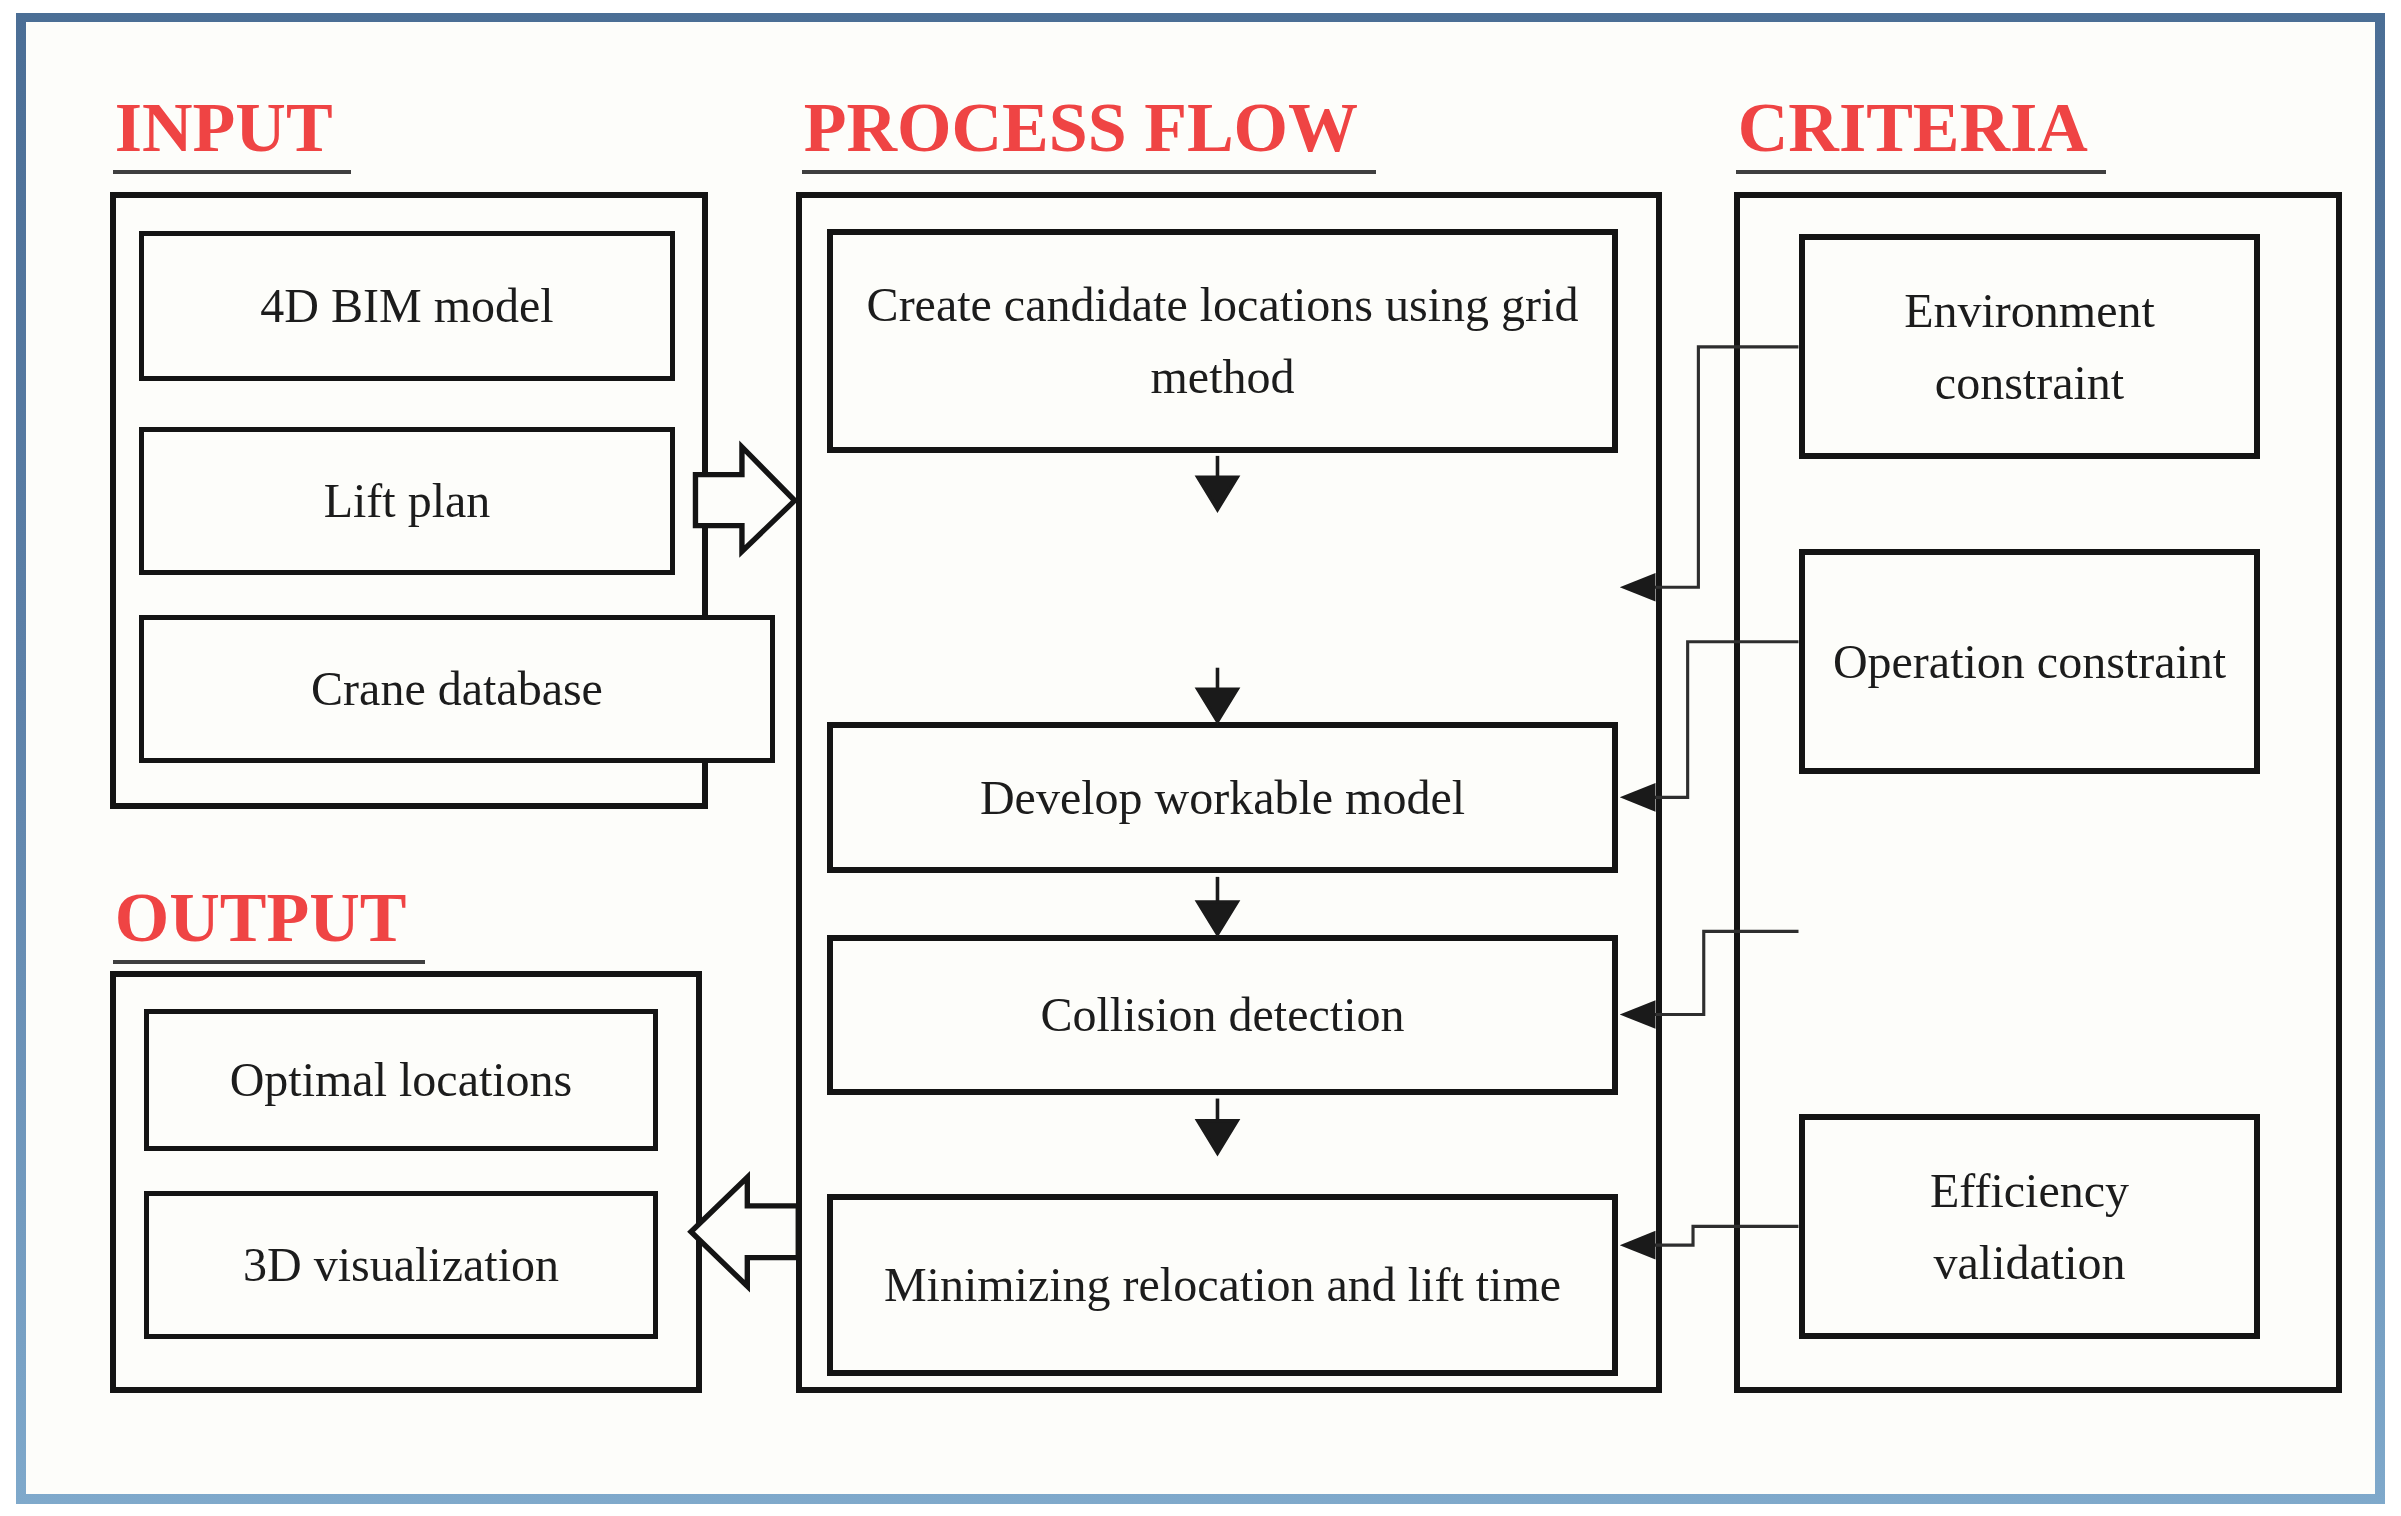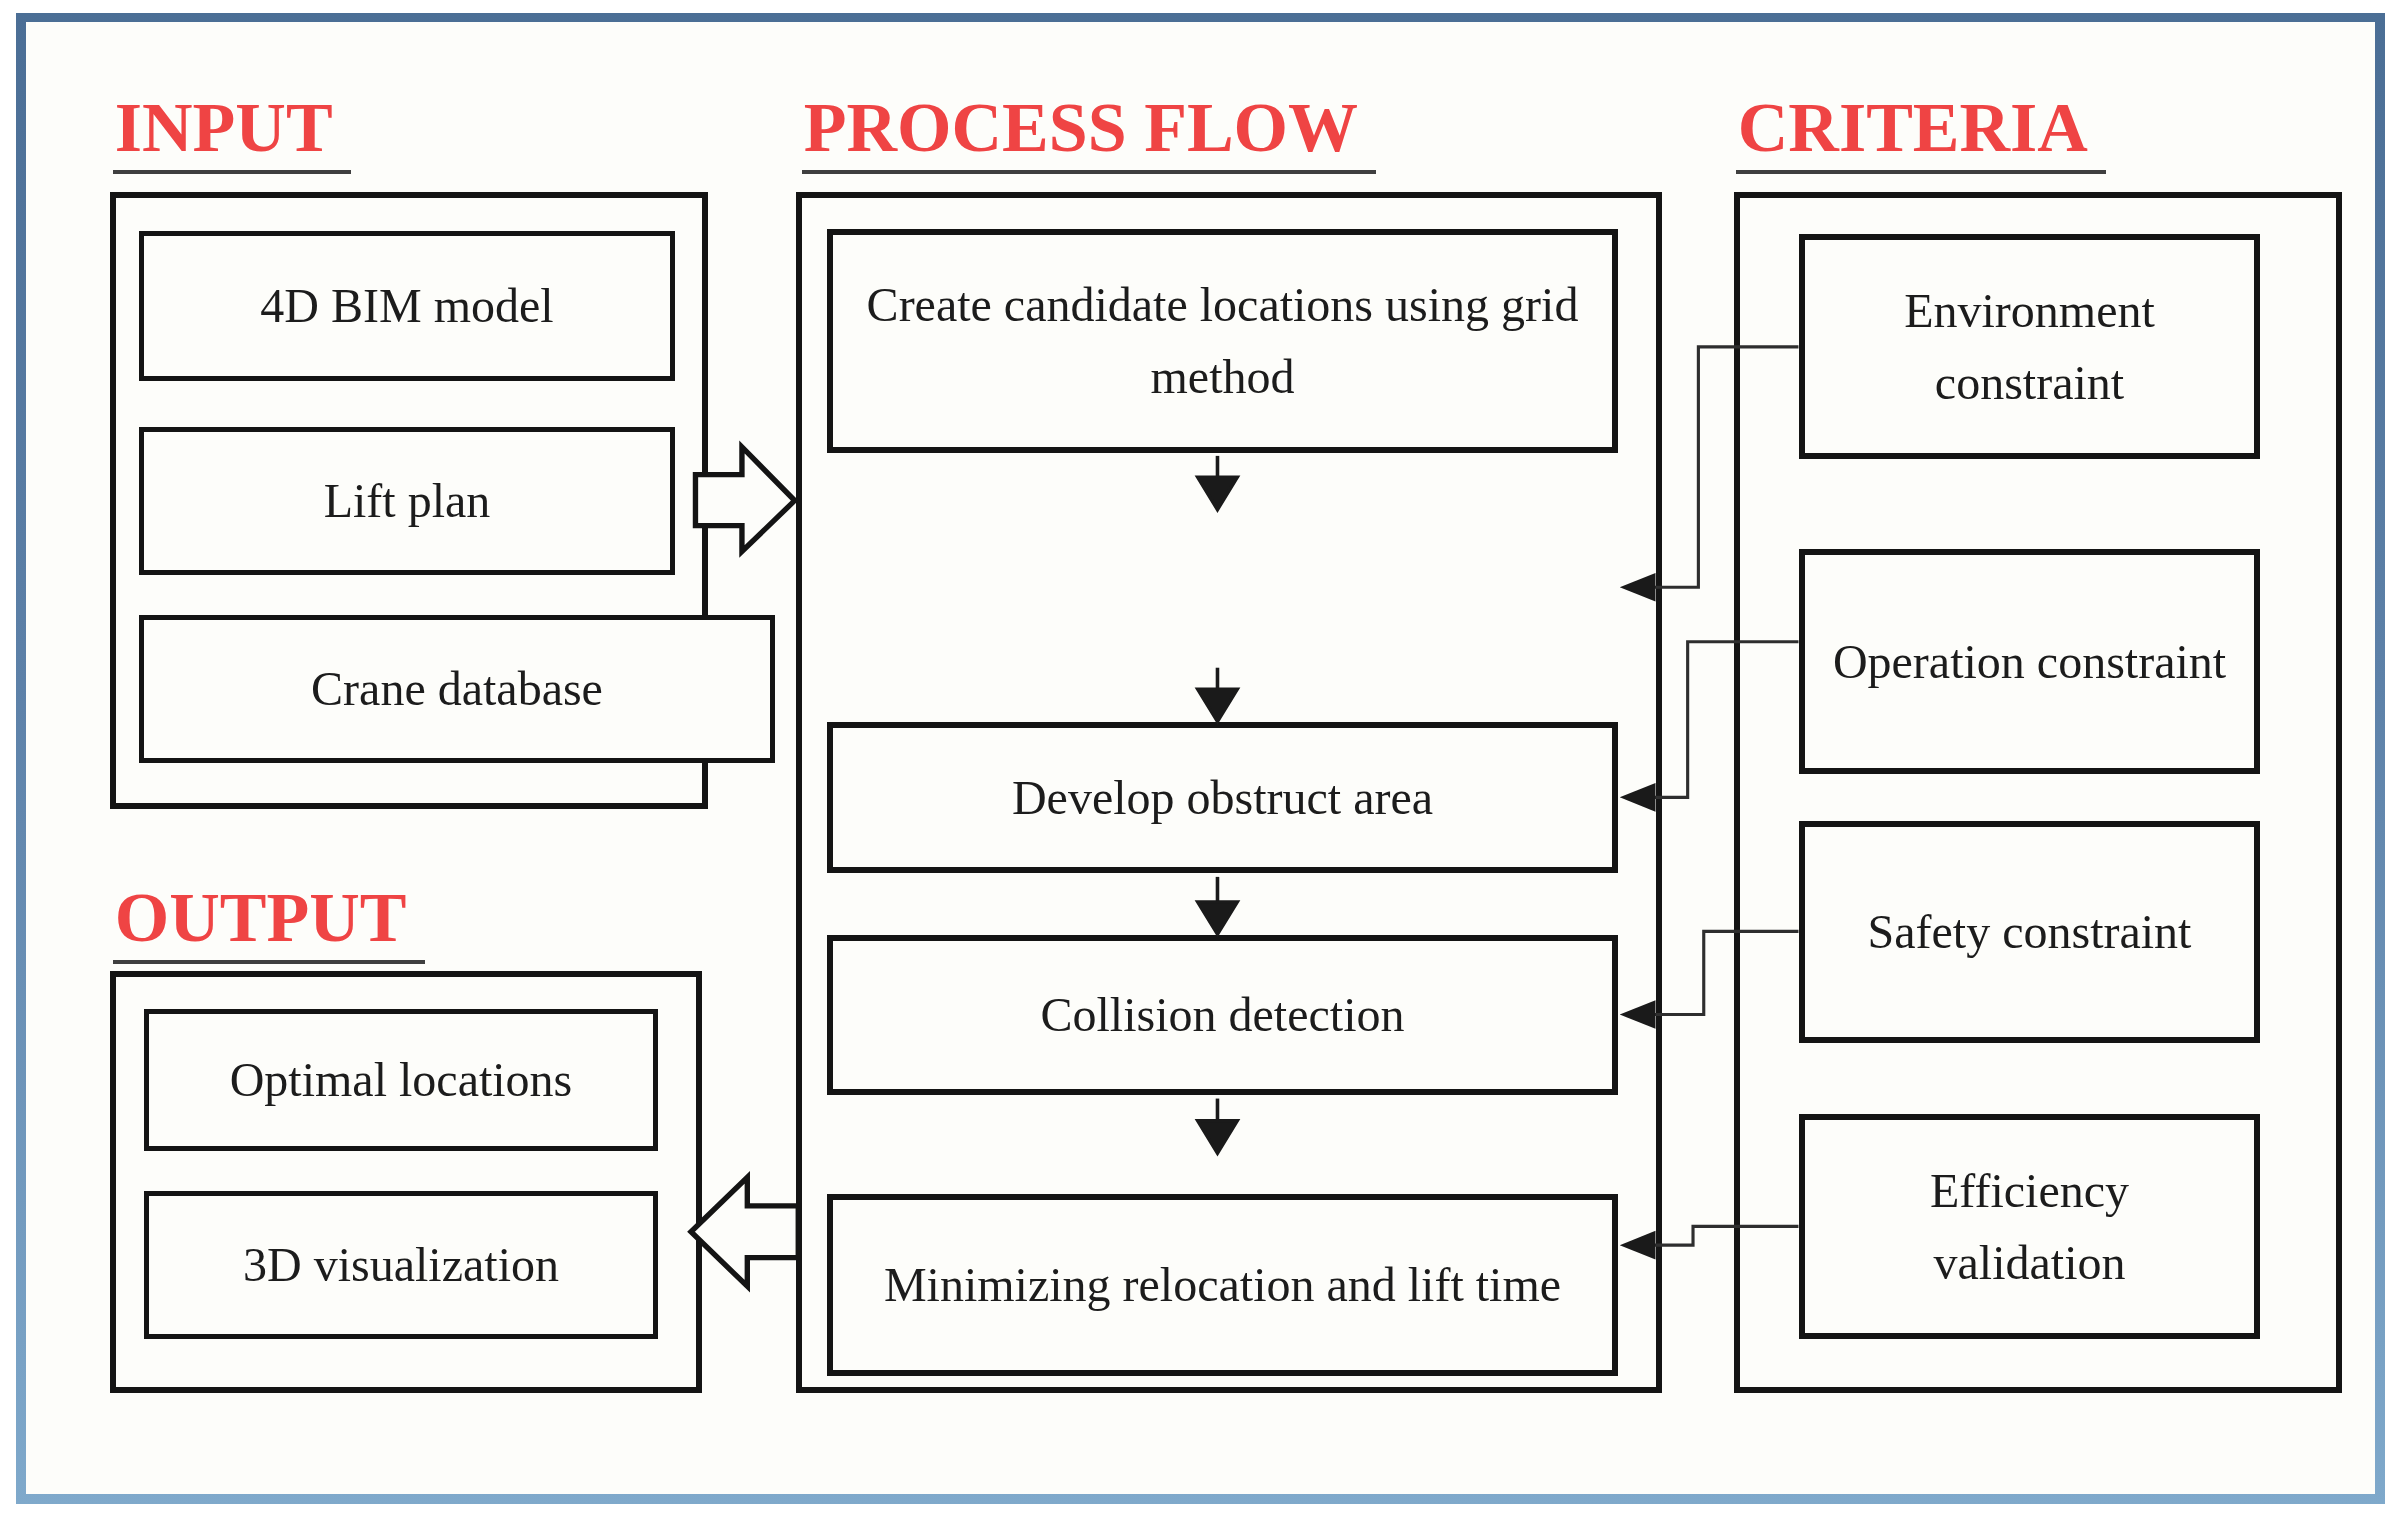--- a/index.html
+++ b/index.html
@@ -48,27 +48,26 @@
   <div class="container" style="left:110px;top:192px;width:586px;height:605px;"></div>
   <div class="container" style="left:796px;top:192px;width:854px;height:1189px;"></div>
   <div class="container" style="left:1734px;top:192px;width:596px;height:1189px;"></div>
   <div class="container" style="left:110px;top:971px;width:580px;height:410px;"></div>
 
   <div class="node thin" style="left:139px;top:231px;width:536px;height:150px;">4D BIM model</div>
   <div class="node thin" style="left:139px;top:427px;width:536px;height:148px;">Lift plan</div>
   <div class="node thin" style="left:139px;top:615px;width:636px;height:148px;">Crane database</div>
 
   <div class="node" style="left:827px;top:229px;width:791px;height:224px;">Create candidate locations using grid method</div>
-  <div class="node" style="left:827px;top:722px;width:791px;height:151px;">Develop obstruct area</div>
+  <div class="node" style="left:827px;top:722px;width:791px;height:151px;">Develop workable model</div>
   <div class="node" style="left:827px;top:935px;width:791px;height:160px;">Collision detection</div>
   <div class="node" style="left:827px;top:1154px;width:791px;height:182px;margin-top:40px;">Minimizing relocation and lift time</div>
 
   <div class="node" style="left:1799px;top:234px;width:461px;height:225px;">Environment constraint</div>
   <div class="node" style="left:1799px;top:529px;width:461px;height:225px;margin-top:20px;">Operation constraint</div>
-  <div class="node" style="left:1799px;top:821px;width:461px;height:222px;">Safety constraint</div>
   <div class="node" style="left:1799px;top:1114px;width:461px;height:225px;">Efficiency validation</div>
 
   <div class="node thin" style="left:144px;top:1009px;width:514px;height:142px;">Optimal locations</div>
   <div class="node thin" style="left:144px;top:1191px;width:514px;height:148px;">3D visualization</div>
 
   <svg id="overlay" viewBox="0 0 2686 1696">
 
     <g stroke="#1a1a1a" stroke-width="4" fill="#1a1a1a">
       <g>
         <line x1="1362" y1="510" x2="1362" y2="537"></line>

